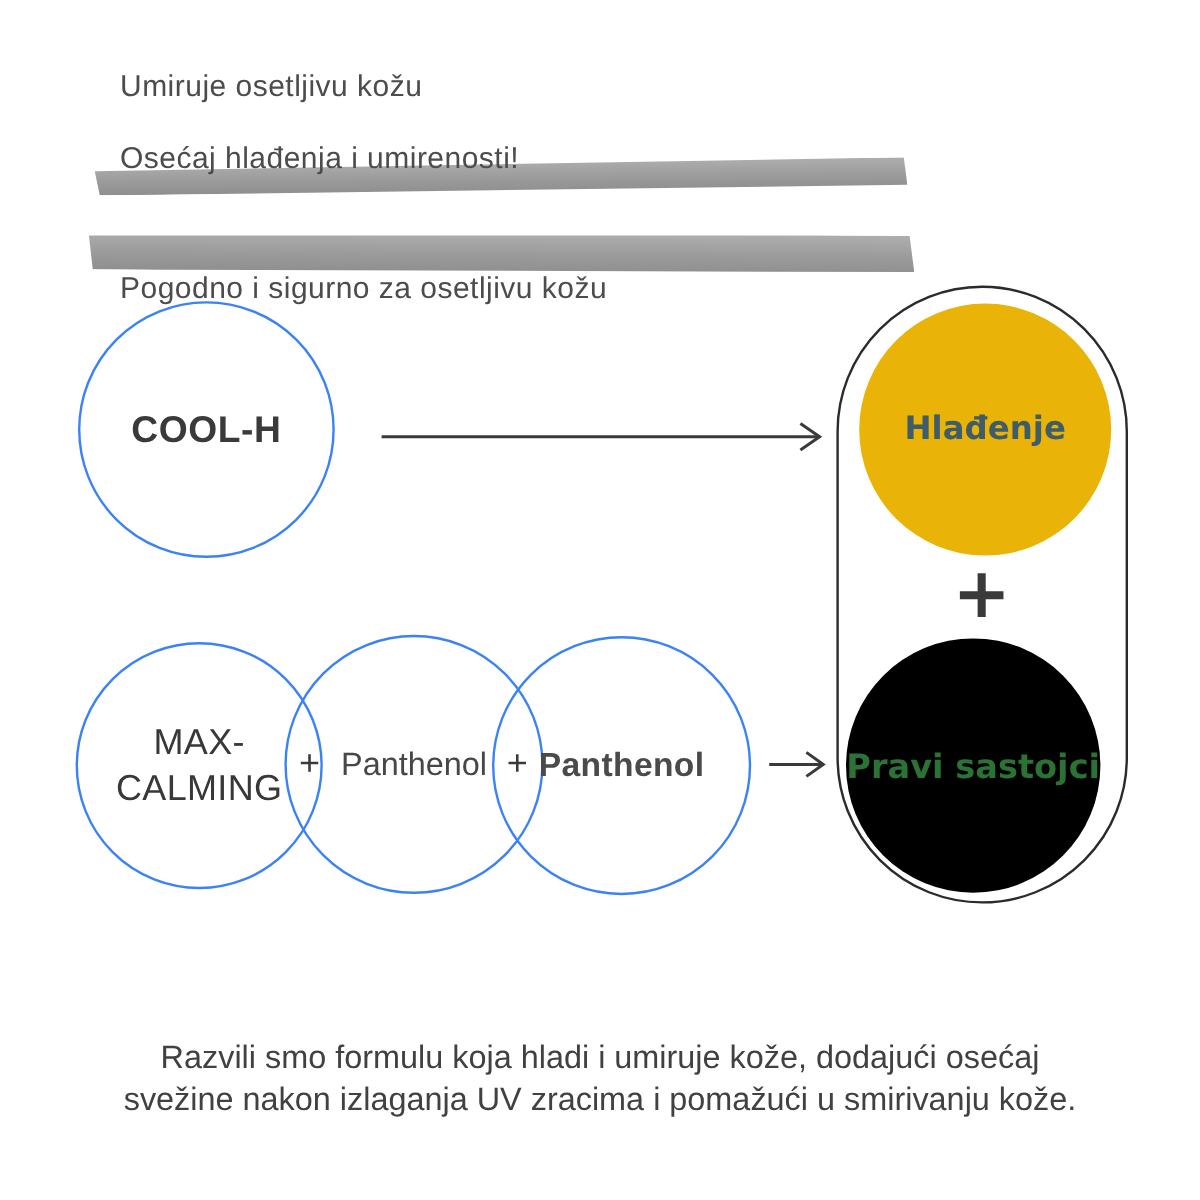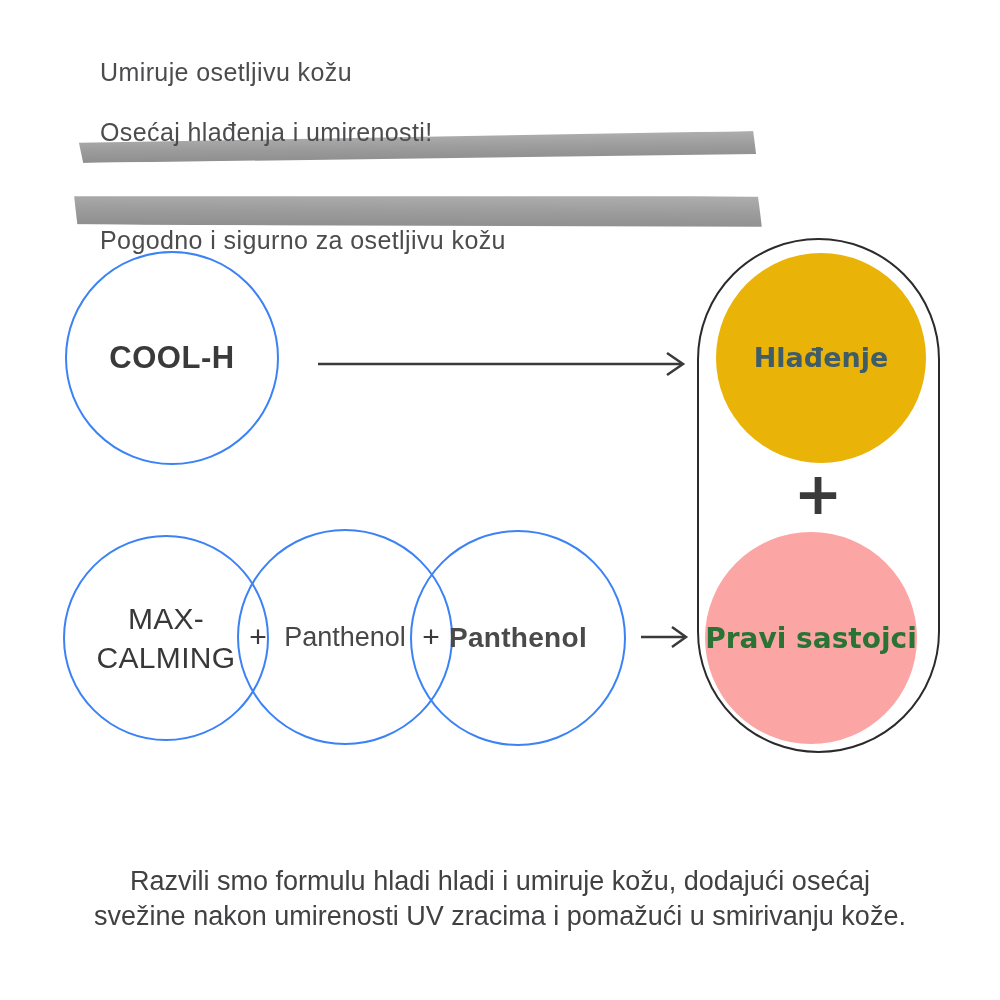--- a/index.html
+++ b/index.html
@@ -61,21 +61,21 @@
   }
   .bluecircle {
     position:absolute; left:716px; top:253px; width:210px; height:210px;
     border-radius:50%; background:#eab308; z-index:3;
     display:flex; flex-direction:row; align-items:center; justify-content:center;
     text-align:center; font-family:"DejaVu Sans","Liberation Sans",sans-serif;
     font-weight:bold; font-size:27px; line-height:36px; color:#3F5C6A;
   }
   .greencircle {
     position:absolute; left:705px; top:532px; width:212px; height:212px;
-    border-radius:50%; background:#fca5a5; z-index:3;
+    border-radius:50%; background:#000000; z-index:3;
     display:flex; align-items:center; justify-content:center; text-align:center;
     font-family:"DejaVu Sans","Liberation Sans",sans-serif;
     font-weight:bold; font-size:28px; color:#2A7334;
   }
   .pill-plus {
     position:absolute; left:818px; top:494px; transform:translate(-50%,-50%);
     z-index:3; color:#3a3a3a; font-size:58px; font-weight:bold;
     font-family:"DejaVu Sans","Liberation Sans",sans-serif;
   }
   
@@ -128,17 +128,17 @@
   <div class="pill"></div>
   <div class="bluecircle">
     <div>Hlađenje</div>
   </div>
   <div class="pill-plus">+</div>
   <div class="greencircle">
     <span>Pravi sastojci</span>
   </div>
 
   <div class="footer">
-    <div>Razvili smo formulu hladi hladi i umiruje kožu, dodajući osećaj</div>
-    <div>svežine nakon umirenosti UV zracima i pomažući u smirivanju kože.</div>
+    <div>Razvili smo formulu koja hladi i umiruje kože, dodajući osećaj</div>
+    <div>svežine nakon izlaganja UV zracima i pomažući u smirivanju kože.</div>
   </div>
 
 </div>
 
 </body></html>

